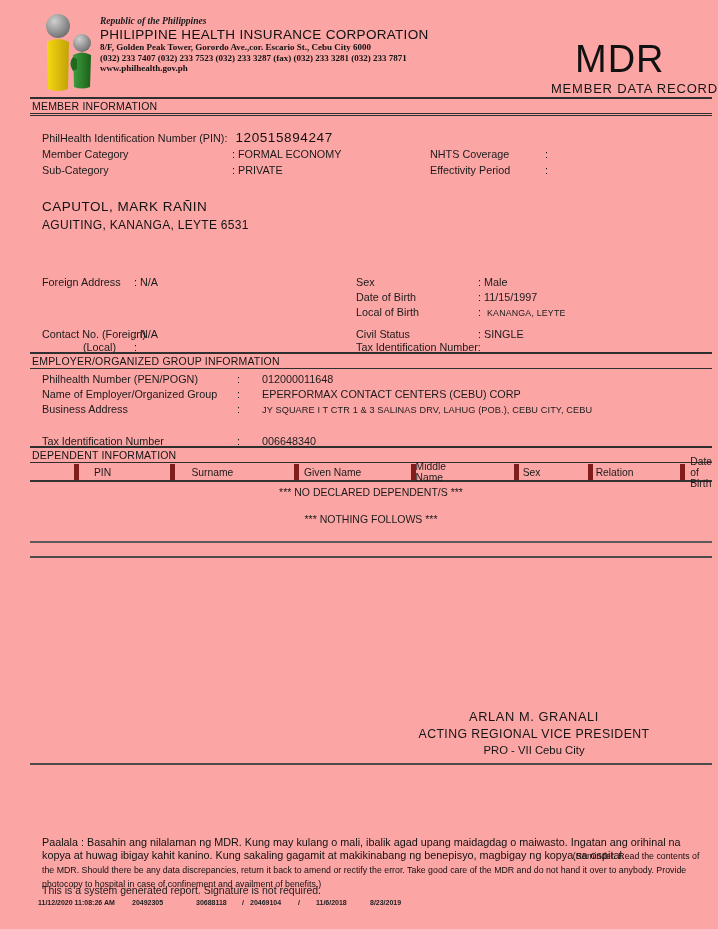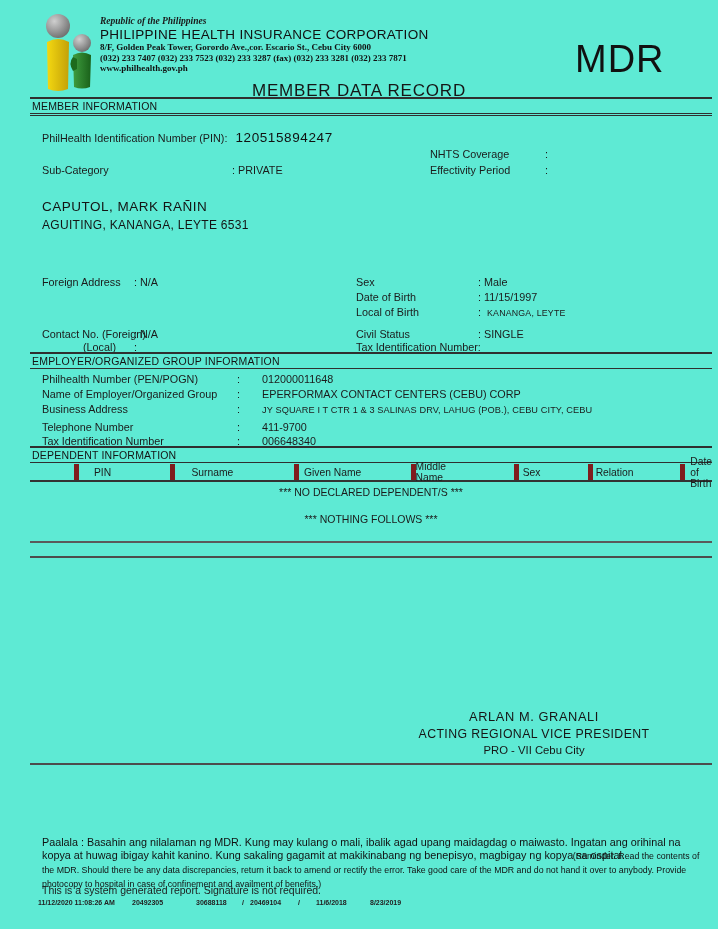--- a/index.html
+++ b/index.html
@@ -1,27 +1,27 @@
 <!DOCTYPE html>
 <html><head>
 <meta charset="utf-8">
 <style>
   html,body{margin:0;padding:0;background:#fff;}
   .page{
-    position:relative;width:718px;height:929px;background:#5eead4;
+    position:relative;width:718px;height:929px;background:#fca5a5;
     font-family:"Liberation Sans",sans-serif;color:#1a1a1a;overflow:hidden;
   }
   
   .logo{position:absolute;left:37px;top:13px;width:62px;height:80px;}
   .header-text{position:absolute;left:100px;top:16px;white-space:nowrap;}
   .republic{font-family:"Liberation Serif",serif;font-style:italic;font-weight:bold;font-size:9.5px;line-height:11px;}
   .corp{font-size:13.5px;letter-spacing:.3px;line-height:15px;color:#111;}
   .hdr-small{font-family:"Liberation Serif",serif;font-weight:bold;font-size:9px;line-height:10.5px;color:#111;}
   .mdr{position:absolute;left:575px;top:38px;font-size:38px;font-weight:400;color:#111;letter-spacing:1px;}
-  .doc-title{position:absolute;left:0;top:81px;width:100%;text-align:center;font-size:17px;letter-spacing:.8px;color:#161616;}
+  .doc-title{position:absolute;left:0;top:81px;width:100%;text-align:right;font-size:13px;letter-spacing:.8px;color:#161616;}
   
   .span-lr{position:absolute;left:30px;right:6px;}
   .section-bar{padding:1px 0 1px 2px;font-size:10.5px;letter-spacing:.2px;color:#141414;}
   .bar-member{top:97px;border-top:2px solid #2f2f2f;border-bottom:3px double #2f2f2f;}
   .bar-employer{top:352px;border-top:2.5px solid #2f2f2f;border-bottom:1.5px solid #2f2f2f;}
   .bar-dependent{top:446px;border-top:2.5px solid #2f2f2f;border-bottom:1.5px solid #2f2f2f;}
   .rule{border-top:2px solid #4c4c4c;height:0;}
   
   .row{position:absolute;left:42px;font-size:10.8px;white-space:nowrap;color:#1b1b1b;}
   .row-r{position:absolute;left:356px;font-size:10.8px;white-space:nowrap;color:#1b1b1b;}
@@ -95,20 +95,23 @@
 
   <div class="mdr">MDR</div>
   <div class="doc-title">MEMBER DATA RECORD</div>
 
   <div class="span-lr section-bar bar-member">MEMBER INFORMATION</div>
 
   <div class="row" style="top:130px">
     <span>PhilHealth Identification Number (PIN):</span><span class="pin-value">120515894247</span>
   </div>
 
+  <div class="row" style="top:148px">
+    <span class="lbl w190">Member Category</span><span>: FORMAL ECONOMY</span>
+  </div>
   <div class="row-pair-r" style="top:148px">
     <span class="lbl w115">NHTS Coverage</span><span>:</span>
   </div>
 
   <div class="row" style="top:164px">
     <span class="lbl w190">Sub-Category</span><span>: PRIVATE</span>
   </div>
   <div class="row-pair-r" style="top:164px">
     <span class="lbl w115">Effectivity Period</span><span>:</span>
   </div>
@@ -145,23 +148,20 @@
   <div class="span-lr section-bar bar-employer">EMPLOYER/ORGANIZED GROUP INFORMATION</div>
 
   <div class="row" style="top:373px">
     <span class="lbl w195">Philhealth Number (PEN/POGN)</span><span>:</span><span class="emp-val">012000011648</span>
   </div>
   <div class="row" style="top:388px">
     <span class="lbl w195">Name of Employer/Organized Group</span><span>:</span><span class="emp-val">EPERFORMAX CONTACT CENTERS (CEBU) CORP</span>
   </div>
   <div class="row" style="top:403px">
     <span class="lbl w195">Business Address</span><span>:</span><span class="emp-val-small">JY SQUARE I T CTR 1 &amp; 3 SALINAS DRV, LAHUG (POB.), CEBU CITY, CEBU</span>
-  </div>
-  <div class="row" style="top:421px">
-    <span class="lbl w195">Telephone Number</span><span>:</span><span class="emp-val">411-9700</span>
   </div>
   <div class="row" style="top:435px">
     <span class="lbl w195">Tax Identification Number</span><span>:</span><span class="emp-val">006648340</span>
   </div>
 
   <div class="span-lr section-bar bar-dependent">DEPENDENT INFORMATION</div>
 
   <div class="dep-table">
     <div class="dep-cell c0">PIN</div>
     <div class="dep-cell c1">Surname</div>

